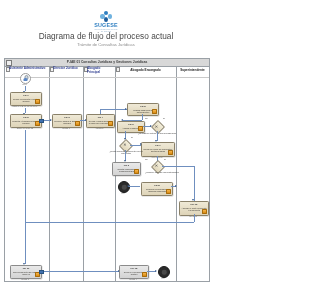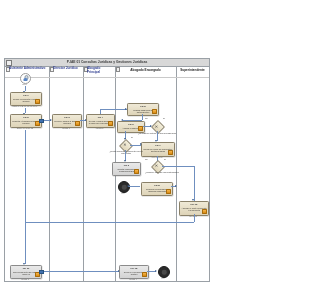--- a/index.html
+++ b/index.html
@@ -73,20 +73,34 @@
   .arrow.d{border-top:2px solid #3f5f8f;border-left:1.4px solid transparent;border-right:1.4px solid transparent;}
   .arrow.l{border-right:2px solid #3f5f8f;border-top:1.4px solid transparent;border-bottom:1.4px solid transparent;}
   .cnode{position:absolute;width:2.6px;height:2.6px;background:#3f6fae;border:.4px solid #28527f;}
   .elabel{position:absolute;font-size:2px;color:#3a3a3a;white-space:nowrap;}
 </style>
 </head>
 <body>
 
 <div class="page">
 
+  <div class="header">
+    <div class="logo">
+      <div class="logo-mark">
+        <i class="lm1"></i>
+          <i class="lm2"></i>
+          <i class="lm3"></i>
+          <i class="lm4"></i>
+      </div>
+      <div class="logo-word">SUGESE</div>
+      <div class="logo-sub">Superintendencia General de Seguros</div>
+    </div>
+    <div class="title">Diagrama de flujo del proceso actual</div>
+    <div class="subtitle">Trámite de Consultas Jurídicas</div>
+  </div>
 
   <div class="pool">
     <div class="pool-title">P-IAE 01 Consultas Jurídicas y Gestiones Jurídicas</div>
     <div class="pool-corner"></div>
 
     <div class="lane" style="left:0;width:44px;">
       <div class="lane-head">
         <div class="lane-box"></div>
         <div class="lane-label">Asistente Administrativo</div>
       </div>

